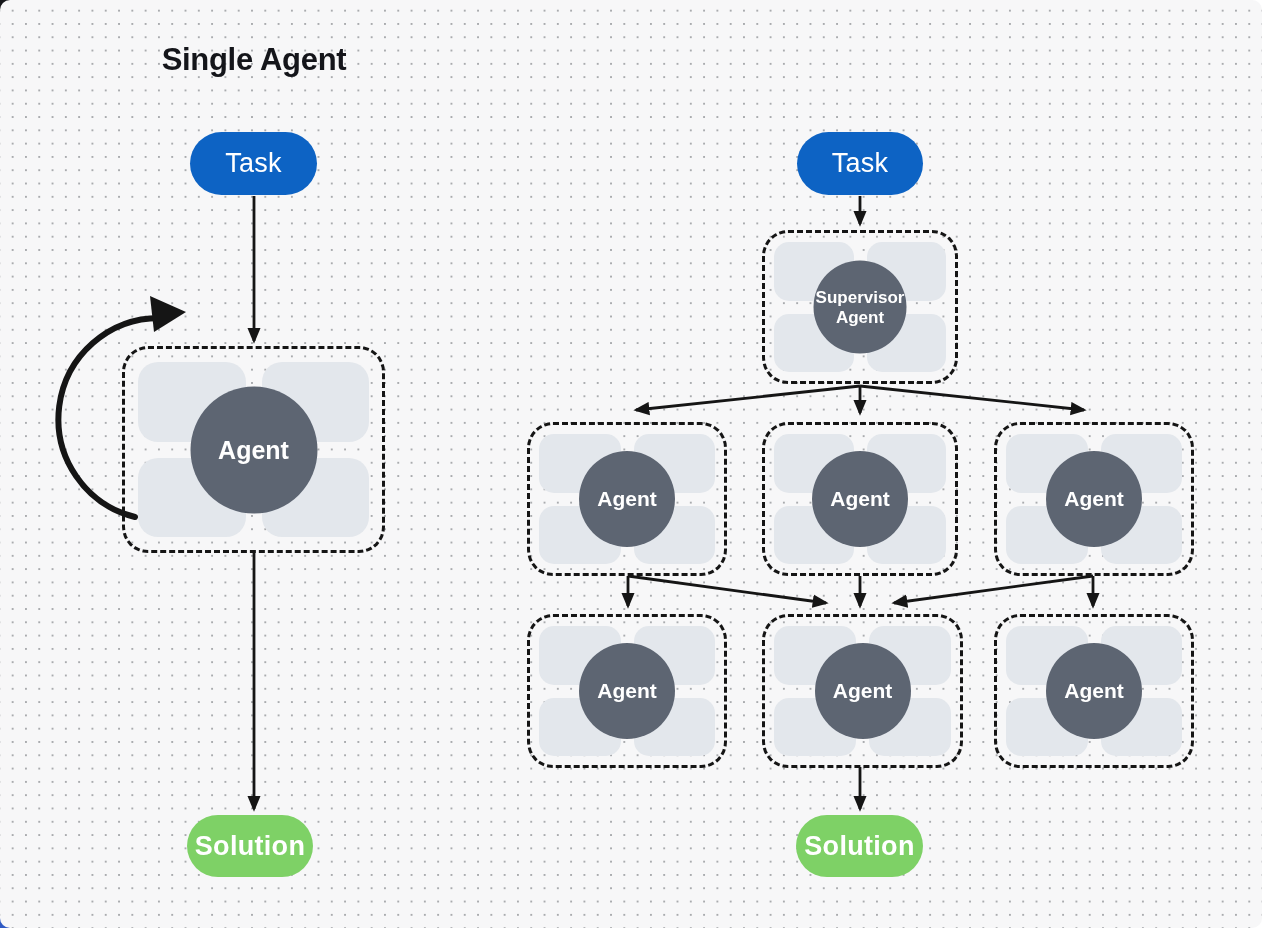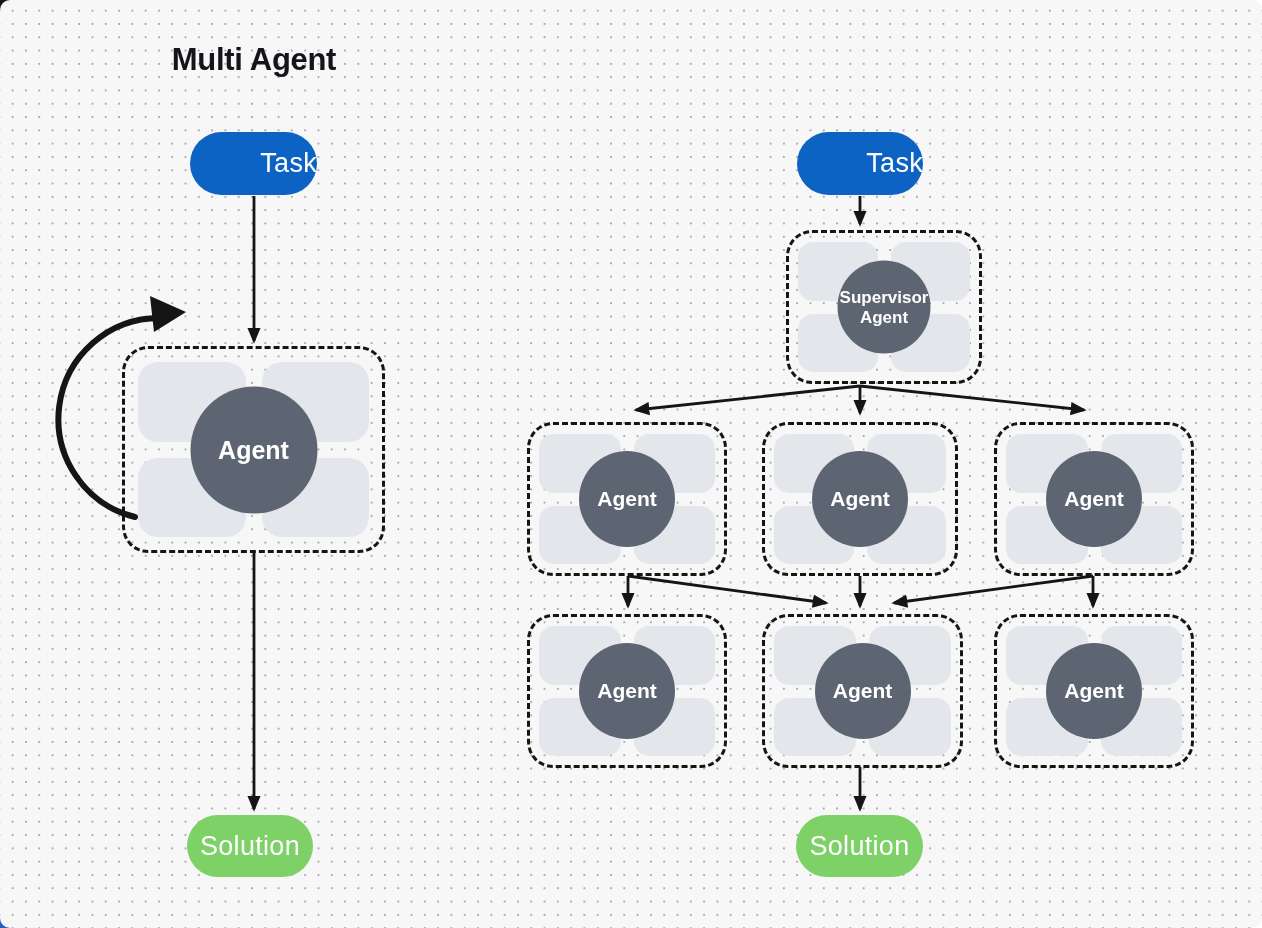--- a/index.html
+++ b/index.html
@@ -16,22 +16,22 @@
   .col-title{
     position:absolute;transform:translateX(-50%);
     font-size:31px;font-weight:700;color:var(--c-title_text,#14151a);
     letter-spacing:-0.3px;white-space:nowrap;z-index:3;
   }
   .pill{
     position:absolute;border-radius:34px;color:#ffffff;
     display:flex;align-items:center;justify-content:center;
     font-size:27px;font-weight:400;z-index:3;letter-spacing:0.3px;
   }
-  .pill.task{background:var(--c-task_fill,#0d63c4);justify-content:flex-end;}
-  .pill.solution{background:var(--c-solution_fill,#7ed166);}
+  .pill.task{background:var(--c-task_fill,#0d63c4);}
+  .pill.solution{background:var(--c-solution_fill,#7ed166);font-weight:bold;}
   .agent-box{
     position:absolute;border:3.5px dashed var(--c-edge_stroke,#151515);
     border-radius:26px;z-index:2;box-sizing:border-box;
   }
   .tiles{position:absolute;inset:0;display:grid;grid-template-columns:1fr 1fr;grid-template-rows:1fr 1fr;}
   .agent-box.big .tiles{padding:13px;gap:16px;}
   .agent-box.small .tiles{padding:9px;gap:13px;}
   .tile{background:var(--c-tile_fill,#e3e7ec);}
   .agent-box.big .tile{border-radius:20px;}
   .agent-box.small .tile{border-radius:15px;}
@@ -77,21 +77,21 @@
       <line class="edge" x1="860" y1="386" x2="1084" y2="410" marker-end="url(#ah)"></line>
 
       <line class="edge" x1="628" y1="576" x2="628" y2="606" marker-end="url(#ah)"></line>
       <line class="edge" x1="628" y1="576" x2="826" y2="603" marker-end="url(#ah)"></line>
       <line class="edge" x1="860" y1="576" x2="860" y2="606" marker-end="url(#ah)"></line>
       <line class="edge" x1="1093" y1="576" x2="1093" y2="606" marker-end="url(#ah)"></line>
       <line class="edge" x1="1093" y1="576" x2="894" y2="603" marker-end="url(#ah)"></line>
       <line class="edge" x1="860" y1="767" x2="860" y2="809" marker-end="url(#ah)"></line>
     </svg>
 
-    <div class="col-title" style="left:254px;top:42px;">Multi Agent</div>
+    <div class="col-title" style="left:254px;top:42px;">Single Agent</div>
 
     <div class="pill task" style="left:190px;top:132px;width:127px;height:63px;">
       <span>Task</span>
     </div>
 
     <div class="agent-box big" style="left:122px;top:346px;width:263px;height:207px;">
       <div class="tiles">
         <div class="tile"></div>
         <div class="tile"></div>
         <div class="tile"></div>
@@ -104,21 +104,21 @@
 
     <div class="pill solution" style="left:187px;top:815px;width:126px;height:62px;">
       <span>Solution</span>
     </div>
 
 
     <div class="pill task" style="left:797px;top:132px;width:126px;height:63px;">
       <span>Task</span>
     </div>
 
-    <div class="agent-box small" style="left:786px;top:230px;width:196px;height:154px;">
+    <div class="agent-box small" style="left:762px;top:230px;width:196px;height:154px;">
       <div class="tiles">
         <div class="tile"></div>
         <div class="tile"></div>
         <div class="tile"></div>
         <div class="tile"></div>
       </div>
       <div class="agent-circle sup">
         <span>Supervisor Agent</span>
       </div>
     </div>

